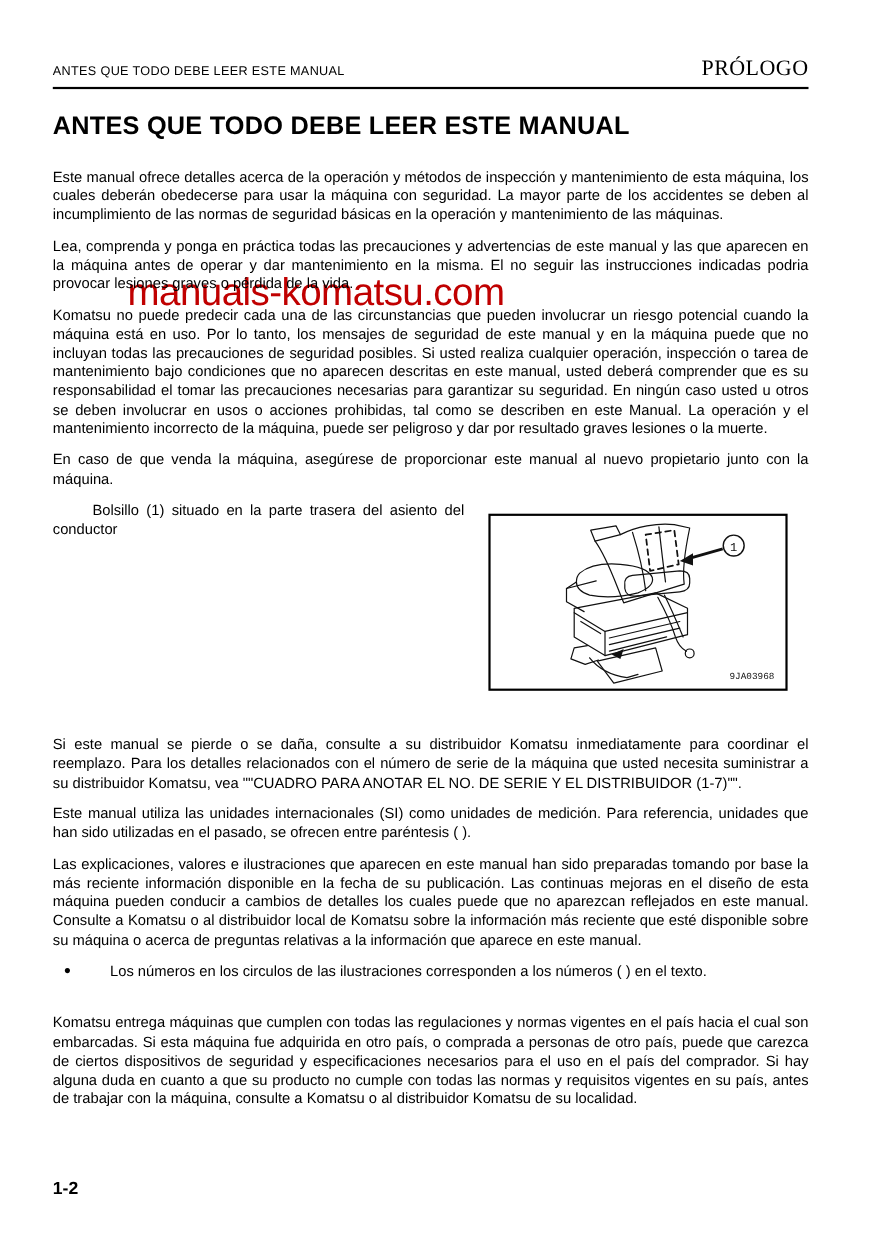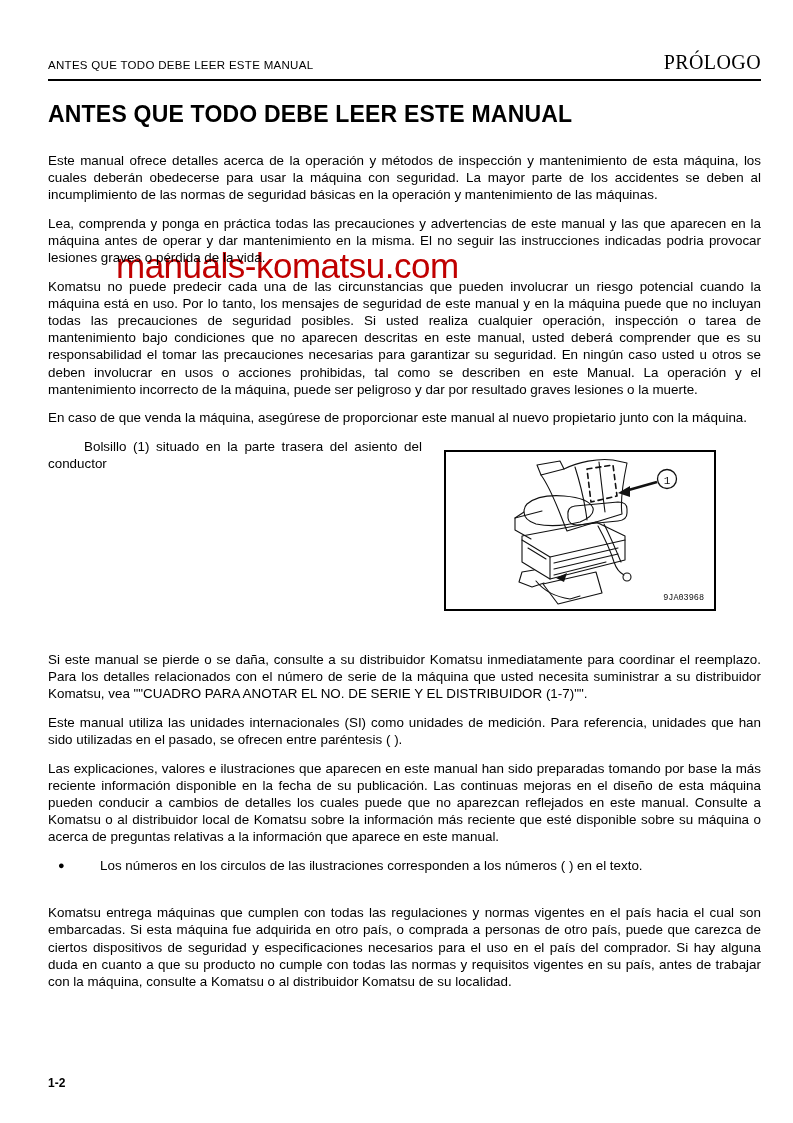--- a/index.html
+++ b/index.html
@@ -4,21 +4,21 @@
 <style>
   html,body{margin:0;padding:0;background:#888;}
   .page{
     position:relative;
     width:793px;height:1123px;
     background:#fff;color:#000;
     font-family:"Liberation Sans",sans-serif;
     font-size:13.4px;line-height:1.28;
     margin:0 auto;overflow:hidden;
     box-sizing:border-box;
-    padding:50px 32px 0 48px;
+    padding:50px 58px 0 48px;
   }
   .hdr{
     display:flex;justify-content:space-between;align-items:baseline;
     border-bottom:2px solid #000;padding-bottom:3px;
   }
   .hdr-left{font-size:11.5px;letter-spacing:.3px;}
   .hdr-right{font-size:20px;letter-spacing:.4px;font-family:Liberation Serif, serif;}
   h1.title{
     font-size:23px;font-weight:bold;letter-spacing:.2px;
     margin:21px 0 25px 0;line-height:1.1;
@@ -36,21 +36,21 @@
   .bullet-marker{width:14px;flex:none;margin-left:10px;font-size:11px;line-height:17px;}
   .bullet-text{margin-left:28px;}
   .watermark{
     position:absolute;left:116px;top:244px;
     font-size:35px;font-weight:400;letter-spacing:-.5px;
     white-space:nowrap;mix-blend-mode:multiply;z-index:3;
     pointer-events:none;
   }
   .footer-page{
     position:absolute;left:48px;bottom:32px;
-    font-weight:bold;font-size:12px;
+    font-weight:bold;font-size:16px;
   }
   svg text{font-family:"Liberation Mono",monospace;}
 </style>
 </head>
 <body>
 
 <div class="page">
 
   <div class="hdr">
     <span class="hdr-left">ANTES QUE TODO DEBE LEER ESTE MANUAL</span>

